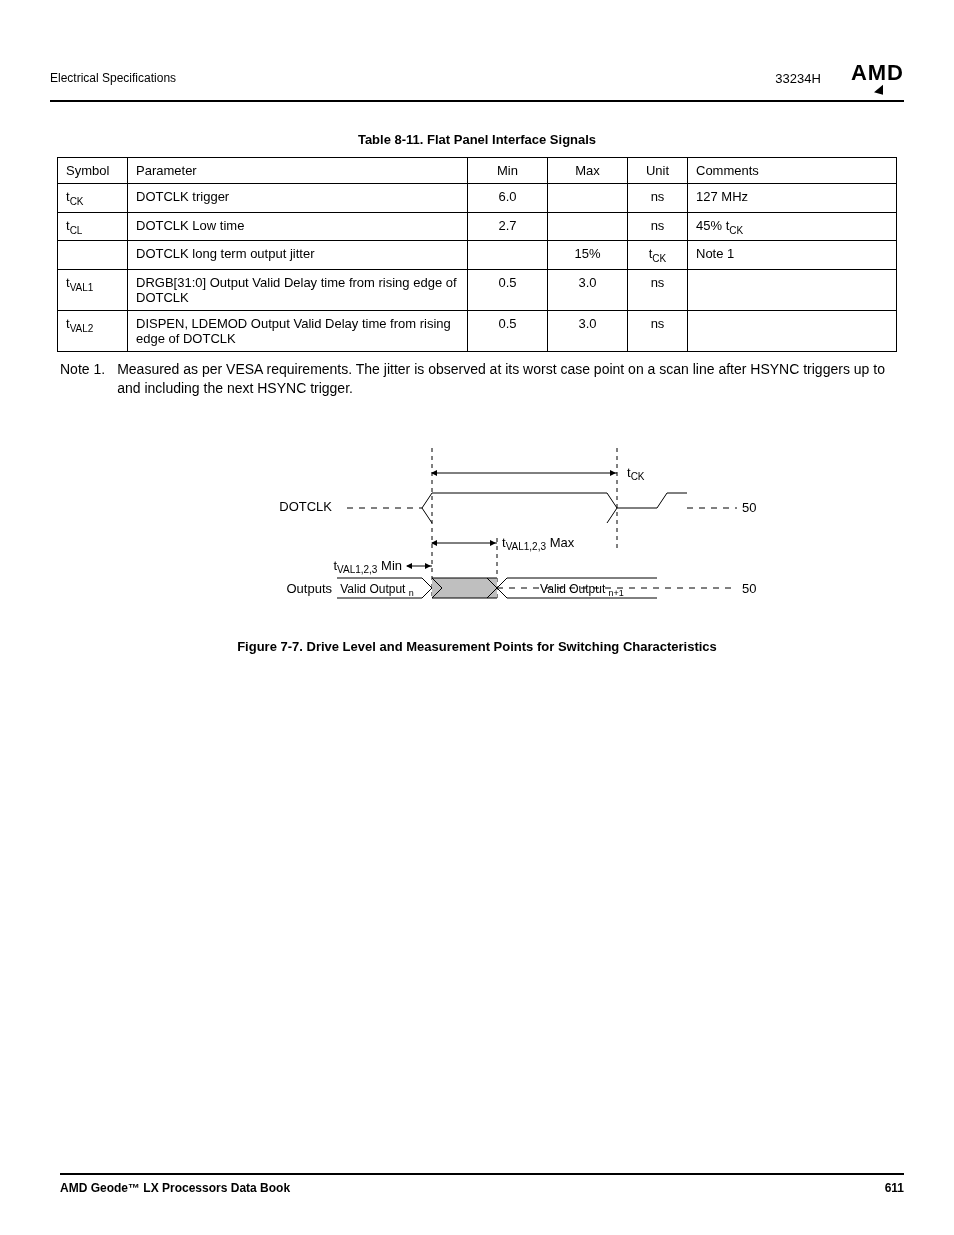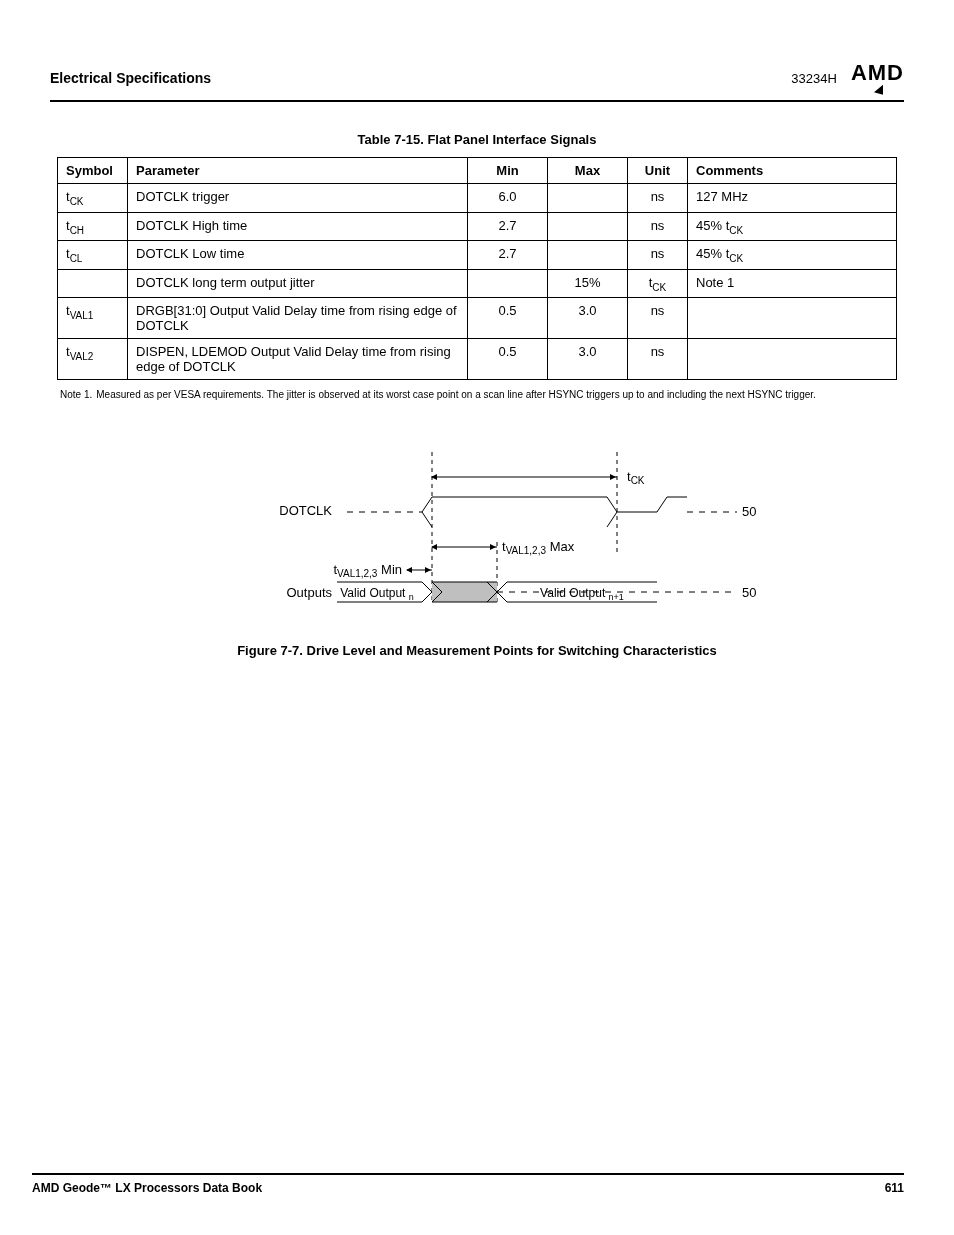--- a/index.html
+++ b/index.html
@@ -14,22 +14,22 @@
     padding: 60px 50px 40px 50px;
   }
   .header {
     display: flex;
     justify-content: space-between;
     align-items: center;
     border-bottom: 2px solid #000;
     padding-bottom: 4px;
     margin-bottom: 30px;
   }
-  .header-left { font-weight: bold; font-size: 14px; }
-  .header-right { display: flex; align-items: center; gap: 14px; }
+  .header-left { font-weight: normal; font-size: 12px; }
+  .header-right { display: flex; align-items: center; gap: 30px; }
   .docnum { font-size: 13px; }
   .logo { font-weight: bold; font-size: 22px; letter-spacing: 1px; display: flex; align-items: center; flex-direction: column; }
   .logo-arrow {
     display: inline-block;
     width: 0; height: 0;
     border-top: 5px solid transparent;
     border-bottom: 5px solid transparent;
     border-right: 9px solid #000;
     margin-left: 2px;
     transform: skewY(-15deg);
@@ -39,45 +39,45 @@
     border-collapse: collapse;
     width: 840px;
     margin: 0 auto;
   }
   th, td {
     border: 1px solid #000;
     padding: 5px 8px;
     font-size: 13px;
     vertical-align: top;
   }
-  th { font-weight: bold; text-align: left; }
+  th { font-weight: normal; text-align: left; }
   th.center, td.center { text-align: center; }
   .sub { font-size: 10px; vertical-align: sub; }
   .note-block {
     display: flex;
-    gap: 4px;
+    gap: 12px;
     margin: 8px 10px 0 10px;
-    font-size: 10px;
+    font-size: 14px;
     line-height: 1.35;
   }
   .note-label { white-space: nowrap; }
   .figure-area {
     margin: 50px auto 0 auto;
     width: 560px;
   }
   .figure-title {
     text-align: center;
     font-weight: bold;
     font-size: 13px;
     margin-top: 18px;
   }
   .footer {
     position: absolute;
     bottom: 40px;
-    left: 32px;
+    left: 60px;
     right: 50px;
     border-top: 2px solid #000;
     padding-top: 6px;
     display: flex;
     justify-content: space-between;
     font-size: 12px;
     font-weight: bold;
   }
   svg text { font-family: Arial, Helvetica, sans-serif; }
 </style>
@@ -88,49 +88,41 @@
   <div class="header-left">Electrical Specifications</div>
   <div class="header-right">
     <div class="docnum">33234H</div>
     <div class="logo">
       <span>AMD</span>
         <span class="logo-arrow"></span>
     </div>
   </div>
 </div>
 
-<div class="table-title">Table 7-15.  Flat Panel Interface Signals</div>
+<div class="table-title">Table 8-11.  Flat Panel Interface Signals</div>
 
 <table>
   <thead>
     <tr>
       <th style="width:70px">Symbol</th>
       <th style="width:340px">Parameter</th>
       <th class="center" style="width:80px">Min</th>
       <th class="center" style="width:80px">Max</th>
       <th class="center" style="width:60px">Unit</th>
       <th>Comments</th>
     </tr>
   </thead>
   <tbody>
     <tr>
       <td><span>t</span><span class="sub">CK</span></td>
       <td>DOTCLK trigger</td>
       <td class="center">6.0</td>
       <td class="center"></td>
       <td class="center">ns</td>
       <td>127 MHz</td>
-    </tr>
-    <tr>
-      <td><span>t</span><span class="sub">CH</span></td>
-      <td>DOTCLK High time</td>
-      <td class="center">2.7</td>
-      <td class="center"></td>
-      <td class="center">ns</td>
-      <td><span>45% t</span><span class="sub">CK</span></td>
     </tr>
     <tr>
       <td><span>t</span><span class="sub">CL</span></td>
       <td>DOTCLK Low time</td>
       <td class="center">2.7</td>
       <td class="center"></td>
       <td class="center">ns</td>
       <td><span>45% t</span><span class="sub">CK</span></td>
     </tr>
     <tr>

